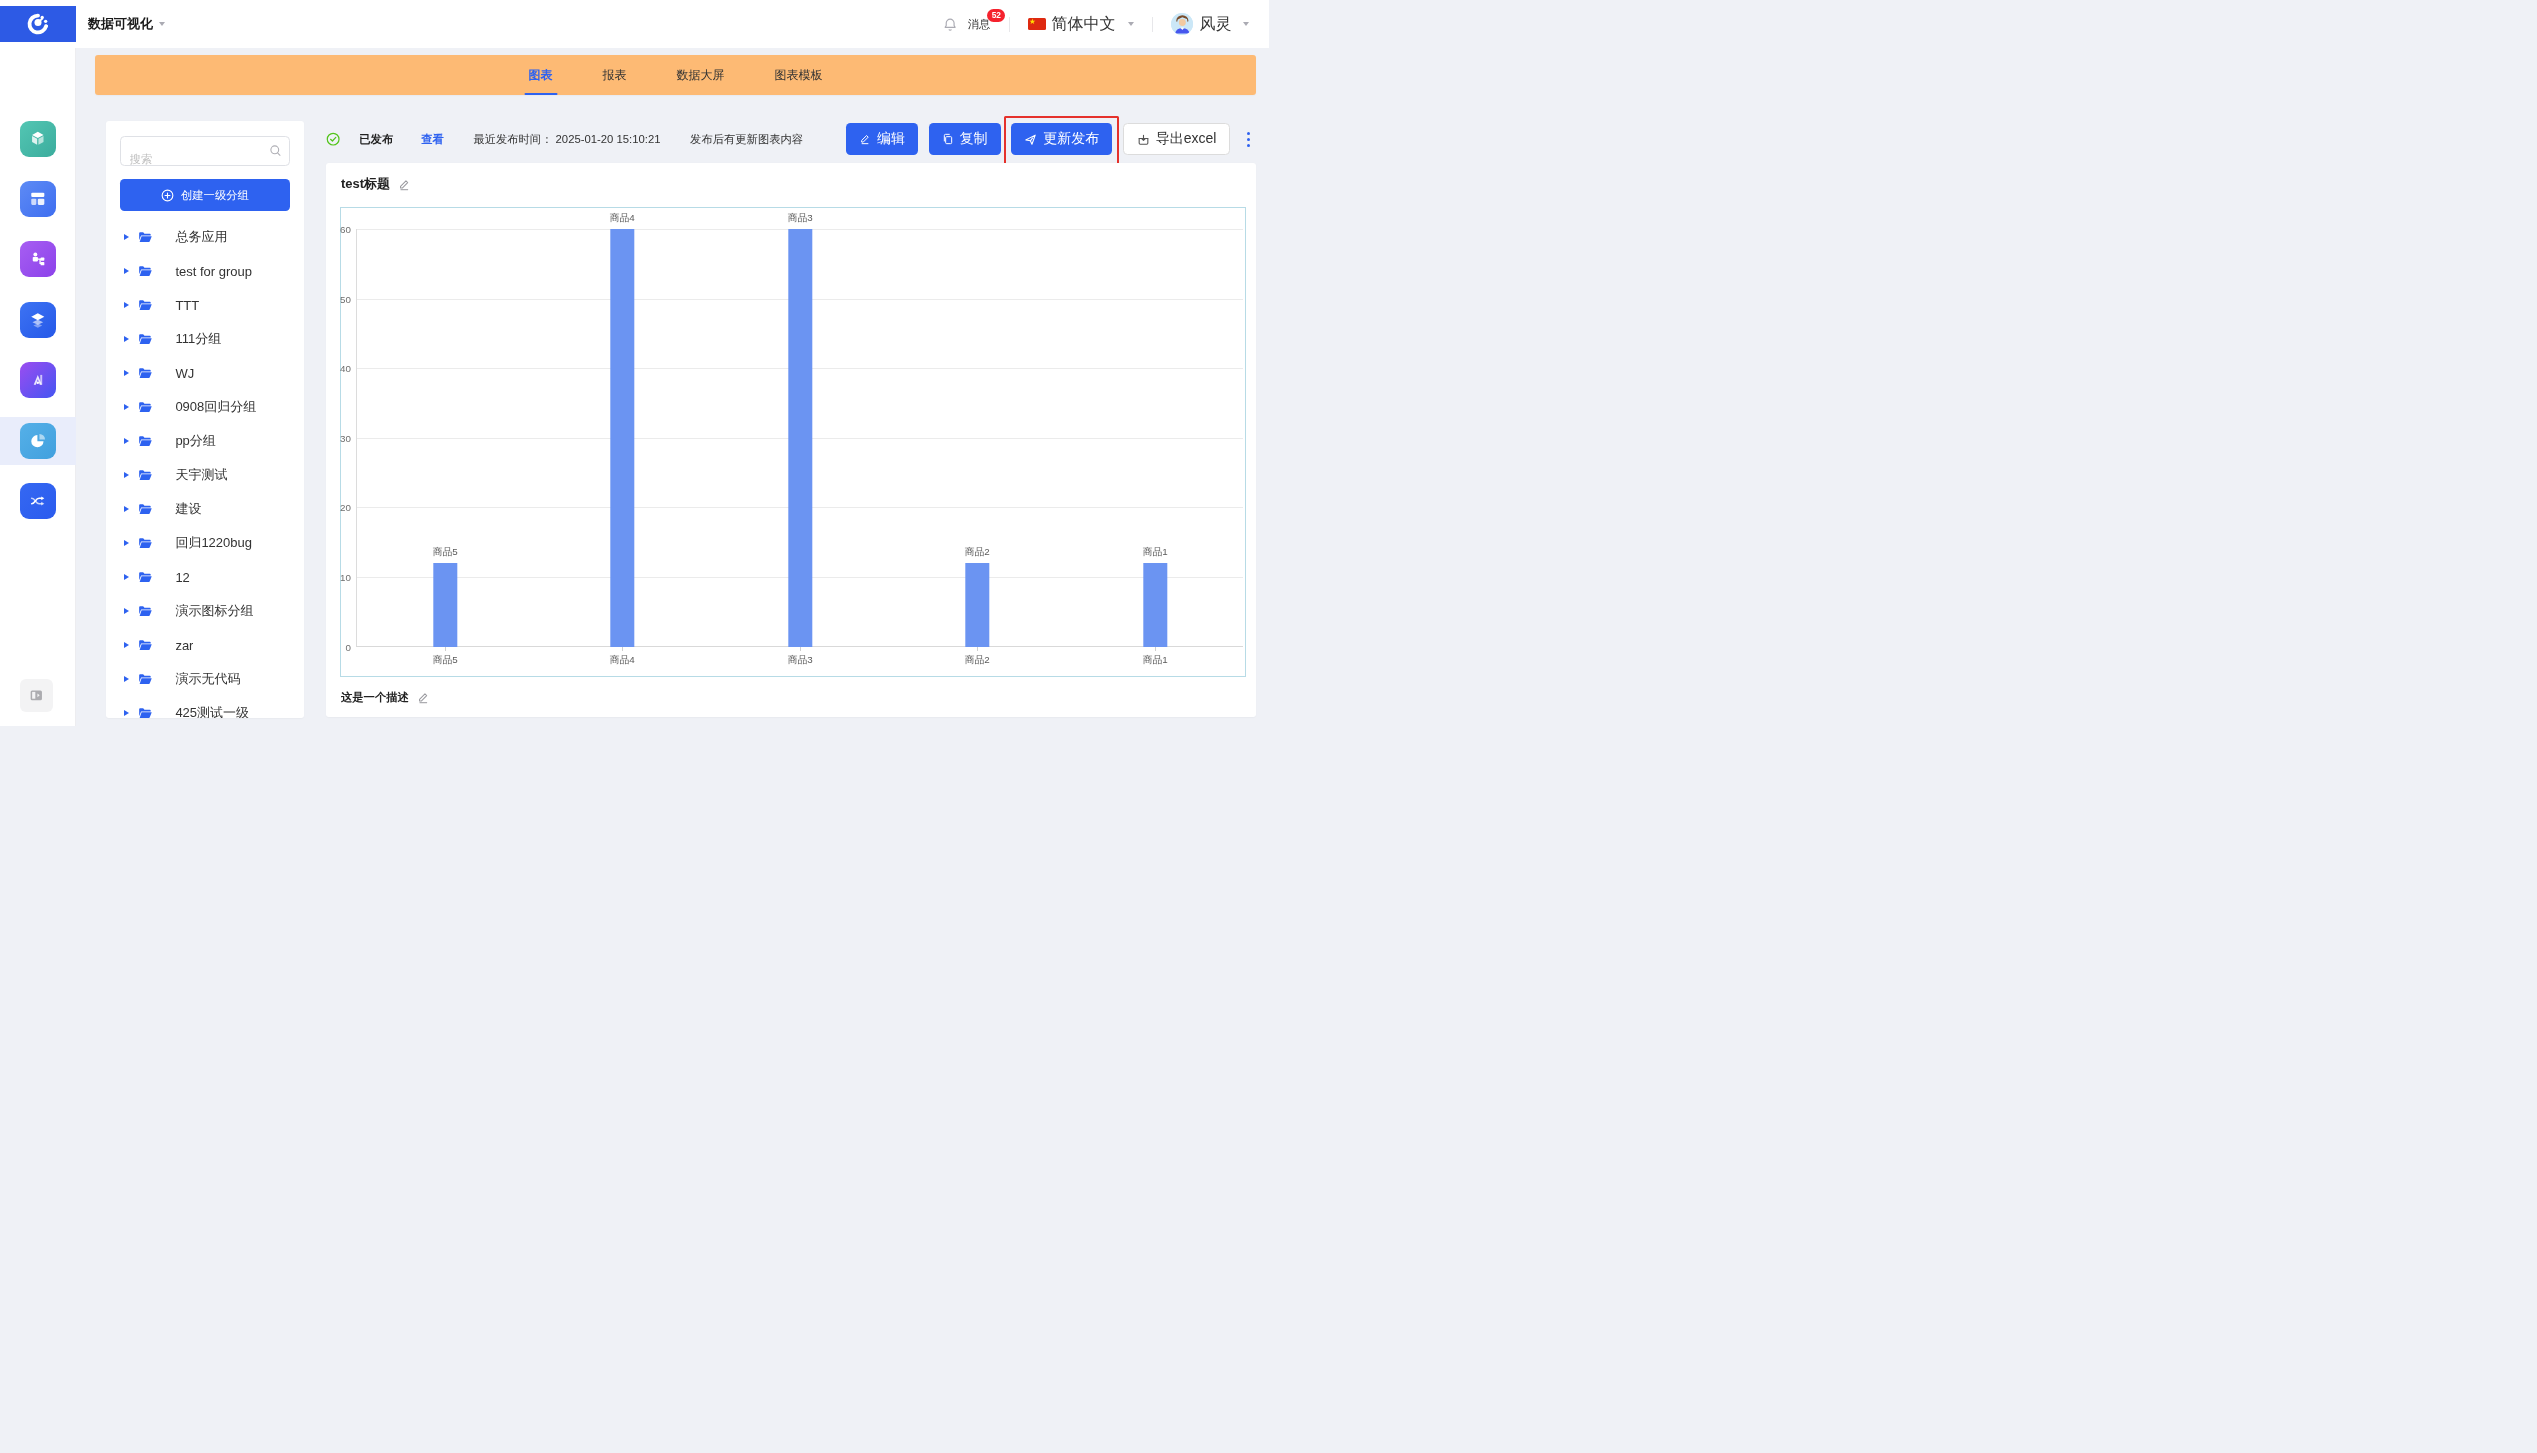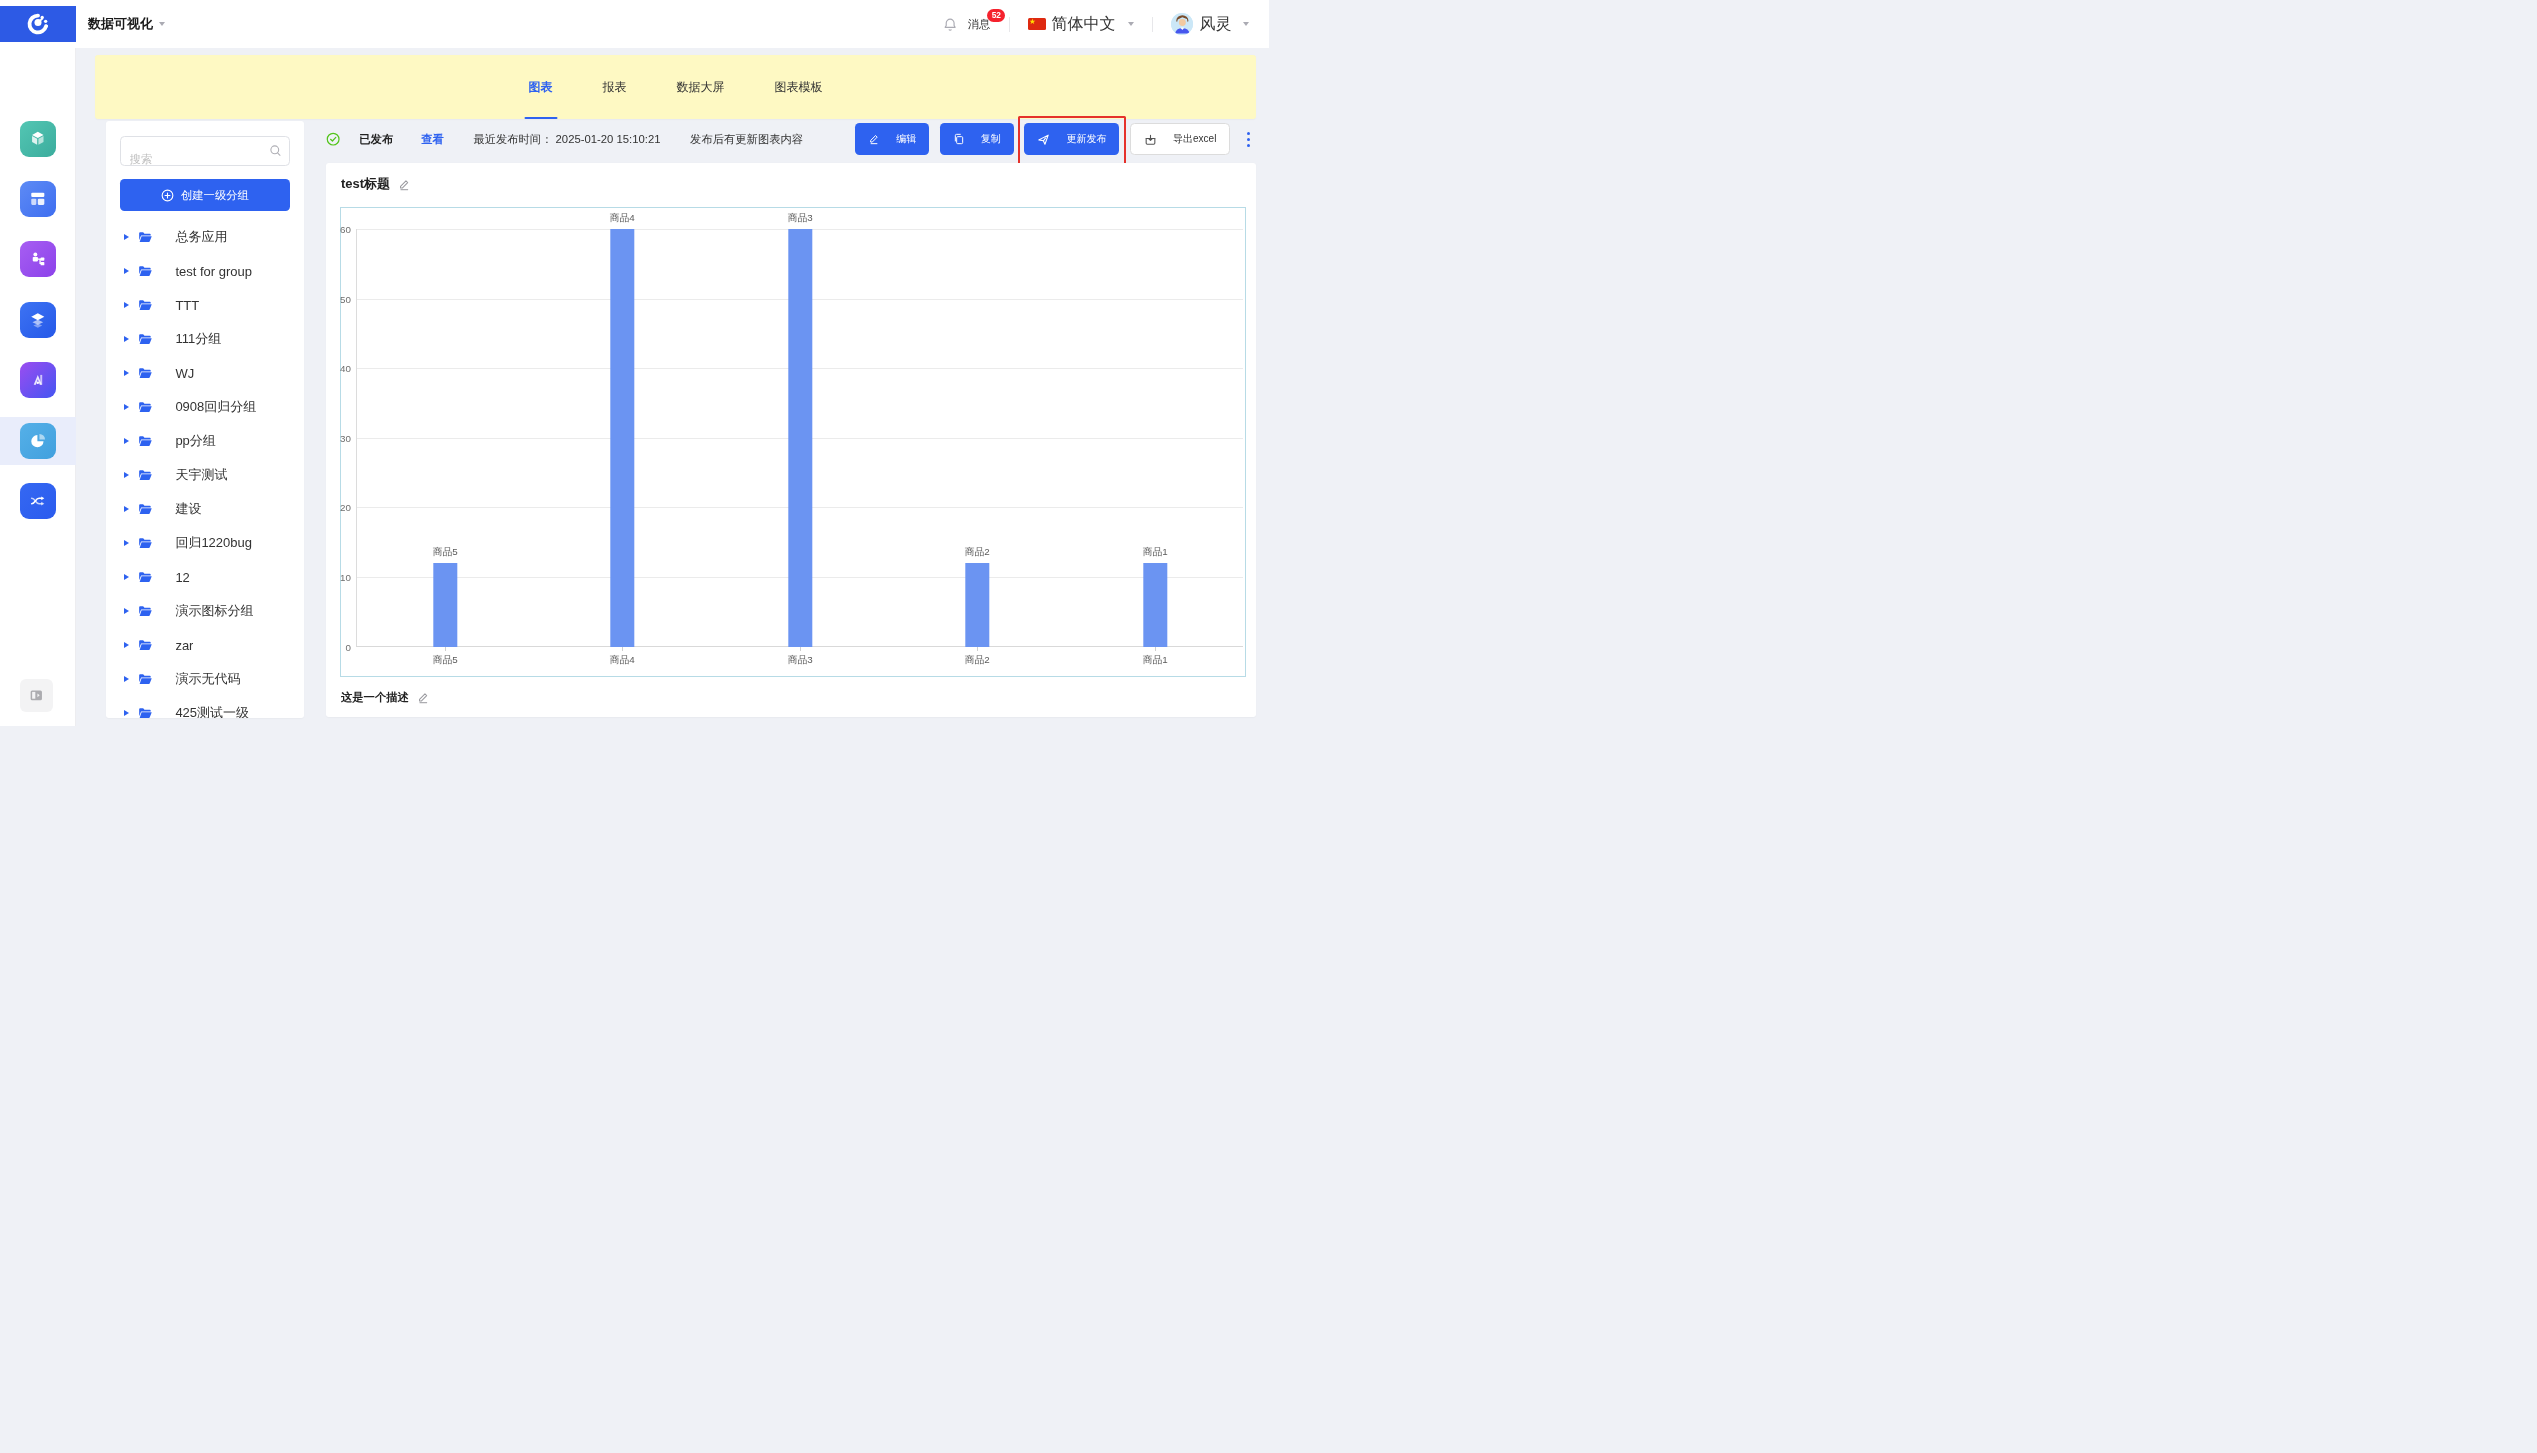--- a/index.html
+++ b/index.html
@@ -31,39 +31,39 @@
   .rail { position:fixed; left:0; top:36px; width:76px; height:690px; background:#fff;
     border-right:0.8px solid #EDEDF0; z-index:20; }
   .rail-item { position:absolute; left:0; width:76px; height:48px;
     display:flex; align-items:center; justify-content:center; cursor:pointer; }
   .rail-item.active { background:var(--rail-active,#E9EDFB); }
   .app-ico { width:36px; height:36px; border-radius:9px; display:flex; align-items:center; justify-content:center; }
   .collapse-btn { position:absolute; left:19.6px; top:643px; width:33px; height:33px; background:#F3F3F4;
     border-radius:6px; display:flex; align-items:center; justify-content:center; cursor:pointer; border:none; }
 
   
-  .tabs-card { position:fixed; left:95px; top:55px; width:1161px; height:64px; background:#fef9c3;
+  .tabs-card { position:fixed; left:95px; top:55px; width:1161px; height:40px; background:#fdba74;
     border-radius:3px; box-shadow:0 0.8px 1.5px rgba(0,0,0,.03); display:flex; align-items:flex-end; justify-content:center; }
   .tabs { display:flex; gap:50px; height:100%; align-items:center; list-style:none; }
   .tab { position:relative; font-size:12px; color:#333; cursor:pointer; height:100%;
     display:flex; align-items:center; }
   .tab.active { color:var(--accent,#2E62F0); font-weight:bold; }
   .tab .underline { position:absolute; left:50%; transform:translateX(-50%); bottom:0;
     width:33px; height:2.3px; background:var(--accent,#2E62F0); border-radius:1.5px; }
 
   
   .status-row { position:fixed; left:326px; top:121px; width:930px; height:36px;
     display:flex; align-items:center; }
   .status-left { display:flex; align-items:center; gap:19px; }
   .published { font-size:11.3px; font-weight:bold; color:#222; }
   .view-link { font-size:11.3px; font-weight:bold; color:var(--accent,#2E62F0); margin-left:9px; cursor:pointer; }
   .pub-time,.pub-hint { font-size:11.3px; color:#333; margin-left:10.6px; }
   .actions { margin-left:auto; display:flex; align-items:center; gap:10.6px; }
-  .btn { height:32px; border:none; border-radius:4.5px; display:flex; align-items:center; gap:16px;
-    padding:0 13px; font-size:10px; cursor:pointer; font-family:inherit; }
+  .btn { height:32px; border:none; border-radius:4.5px; display:flex; align-items:center; gap:6px;
+    padding:0 13px; font-size:14px; cursor:pointer; font-family:inherit; }
   .btn.primary { background:var(--accent,#2E62F0); color:#fff; }
   .btn.plain { background:#fff; color:#333; border:0.8px solid #DCDCDC; }
   .annot-wrap { position:relative; }
   .annotation-box { position:absolute; left:-6.8px; right:-6.8px; top:-6.8px; bottom:-9.8px;
     border:2.3px solid var(--annotation,#E5312B); border-radius:1.5px; pointer-events:none; }
   .kebab { display:flex; flex-direction:column; gap:3px; padding:4.5px 6px; cursor:pointer; background:none; border:none; }
   .kebab i { width:3px; height:3px; border-radius:50%; background:var(--accent,#2E62F0); }
 
   
   .panel { position:fixed; left:106px; top:121px; width:198px; height:597px; background:#fff;

